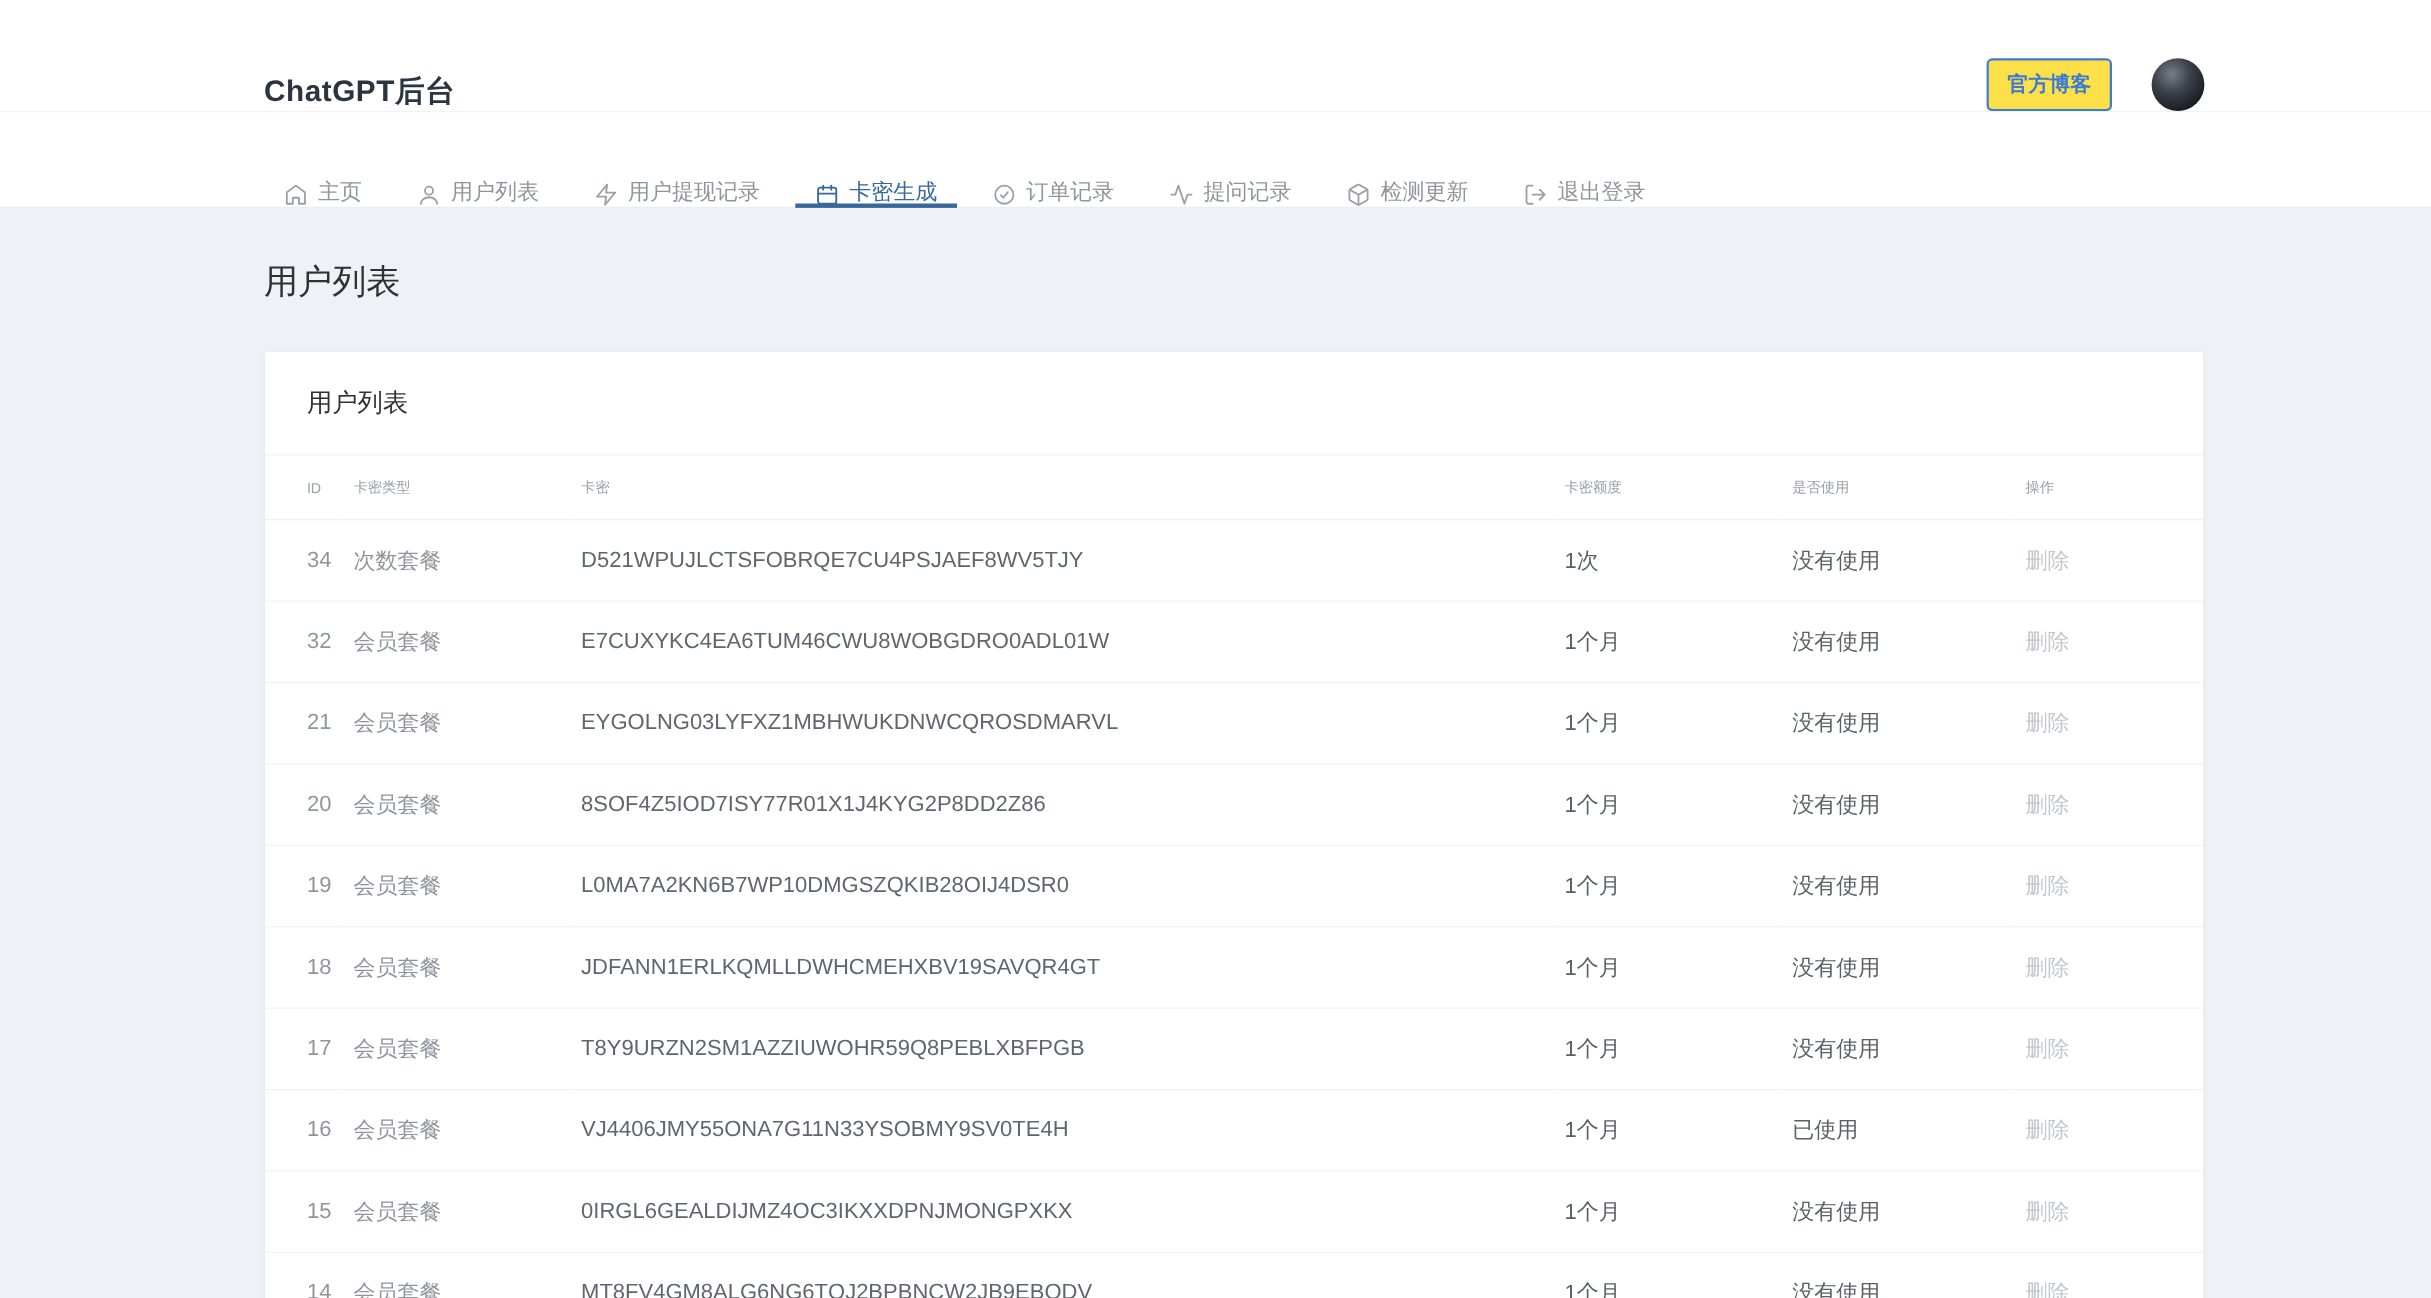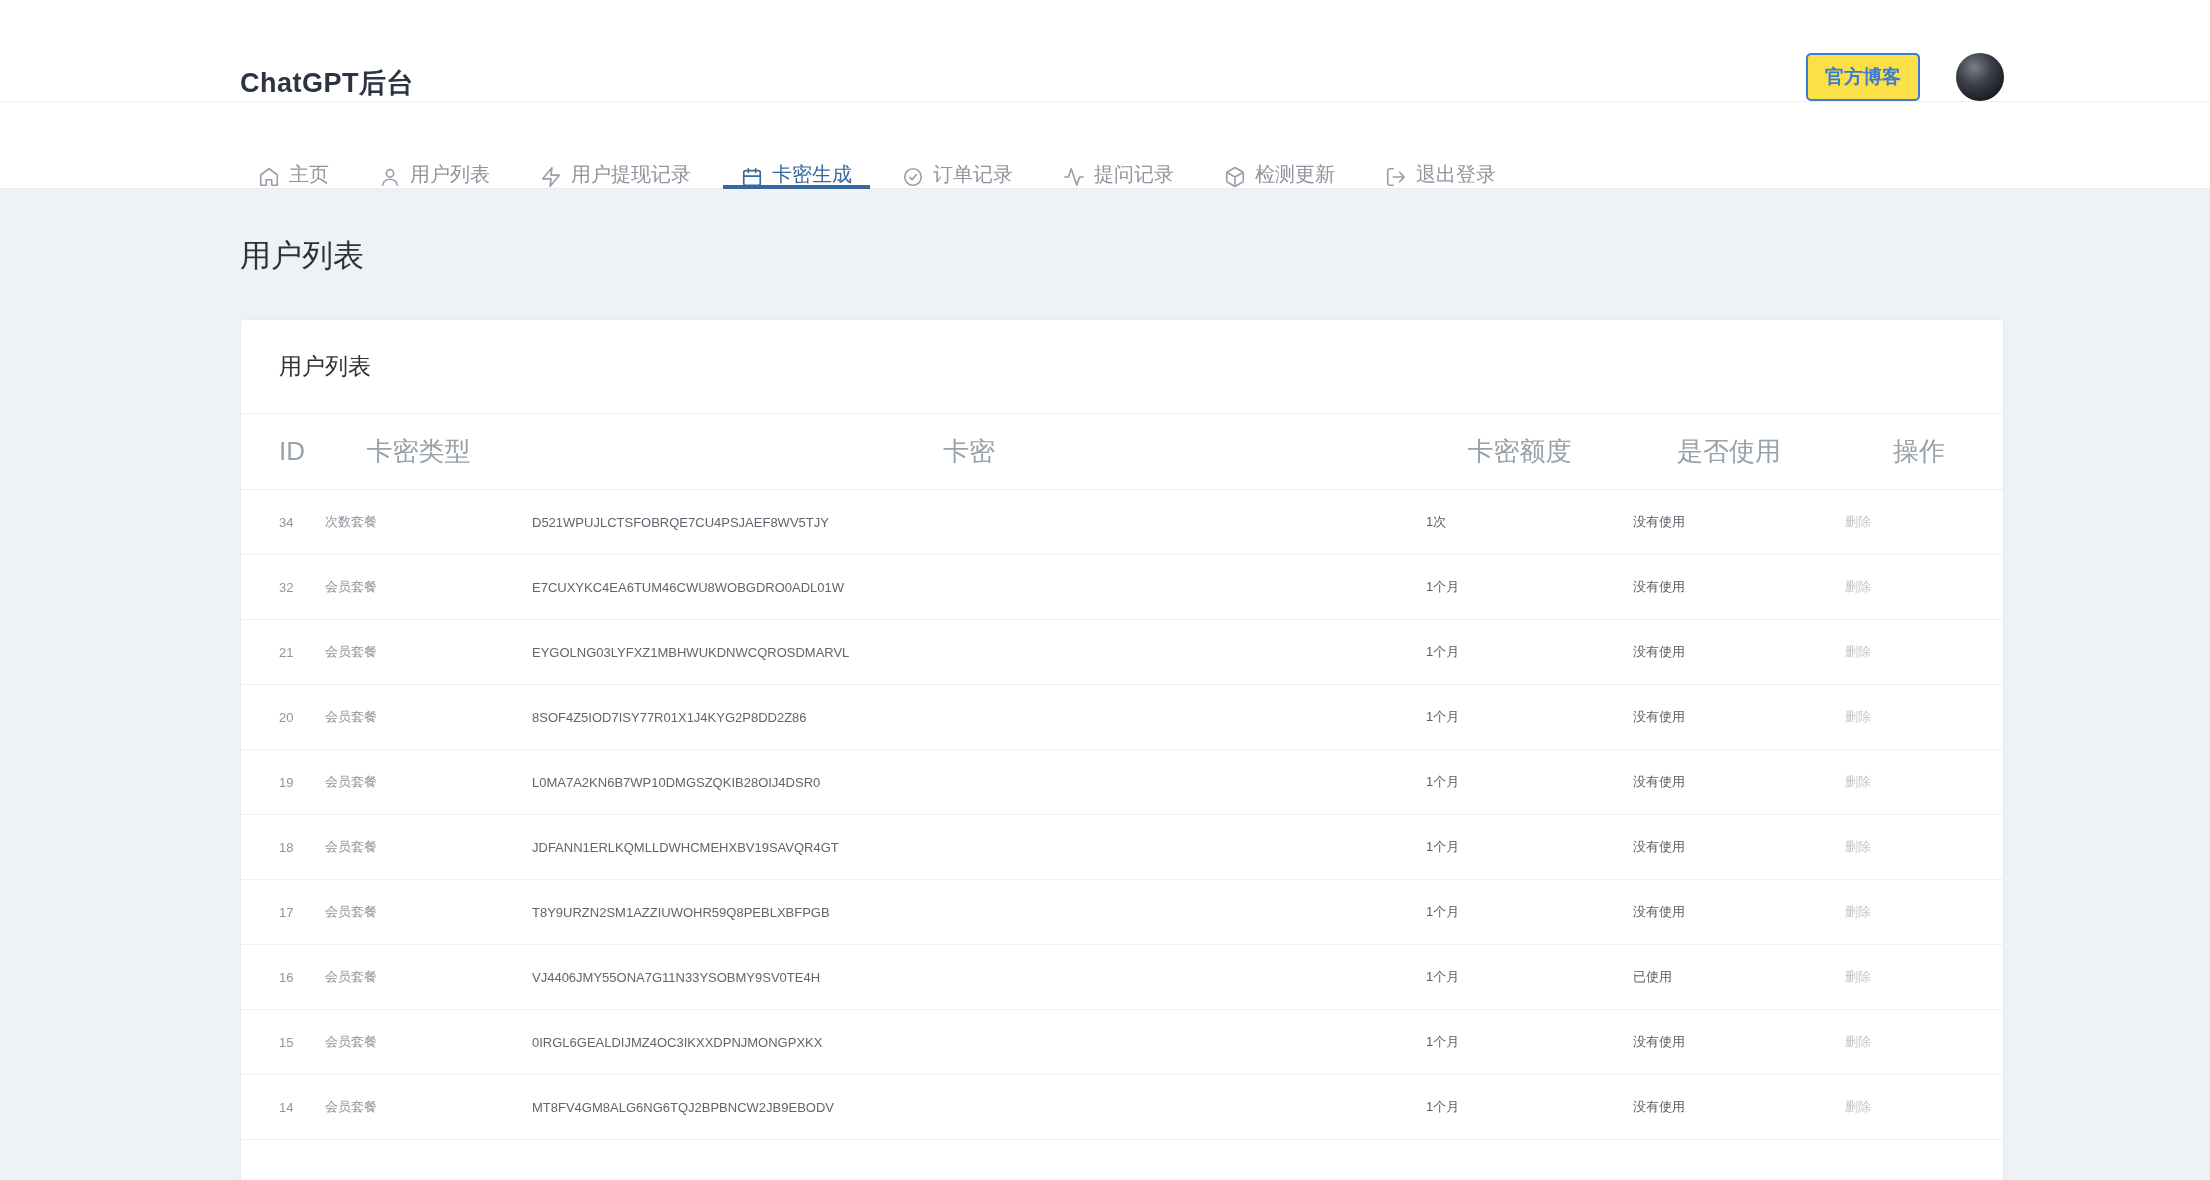--- a/index.html
+++ b/index.html
@@ -50,25 +50,25 @@
   .card {
     background:#fff; border:1px solid #e9ecf0; border-radius:4px;
     box-shadow:0 1px 3px rgba(0,0,0,.03);
     padding-bottom:70px;
   }
   .card-header { padding:31px 38px; border-bottom:1px solid #edeff2; }
   .card-title { font-size:23px; color:#303133; font-weight:400; }
 
   table { width:100%; border-collapse:collapse; }
   thead th {
-    font-size:26px; font-weight:400; color:#98a0a8; text-align:center;
+    font-size:13px; font-weight:400; color:#98a0a8; text-align:left;
     padding:20px 10px; border-bottom:1px solid #ebedf0;
   }
   tbody td {
-    font-size:13px; padding:23px 10px; border-bottom:1px solid #f0f1f3;
+    font-size:20px; padding:23px 10px; border-bottom:1px solid #f0f1f3;
   }
   th:first-child, td:first-child { padding-left:38px; }
   .cell-id { color:#8f959d; }
   .cell-type { color:#8f959d; }
   .cell-key { color:#5f666e; }
   .cell-quota { color:#5a6066;margin-top:29px; }
   .cell-status { color:#5a6066; }
   .delete-link { color:#c2c7cd; cursor:pointer; text-decoration:none; }
 
   col.c-id { width:64px; }

